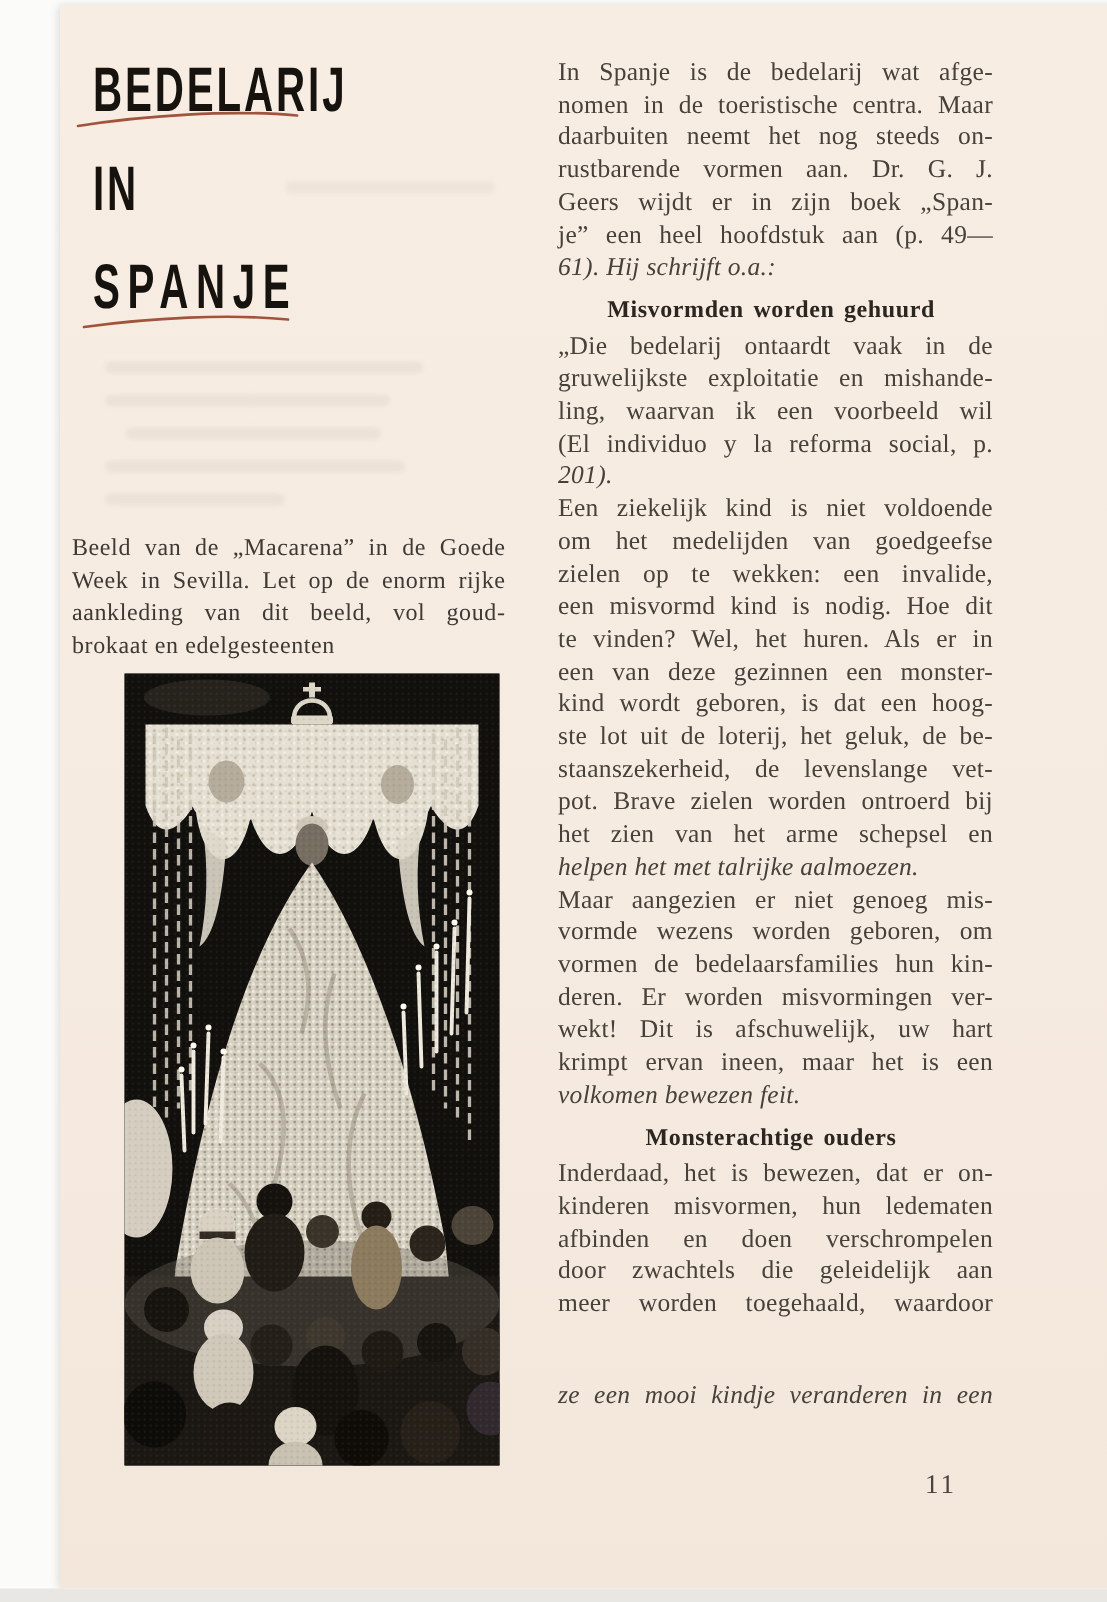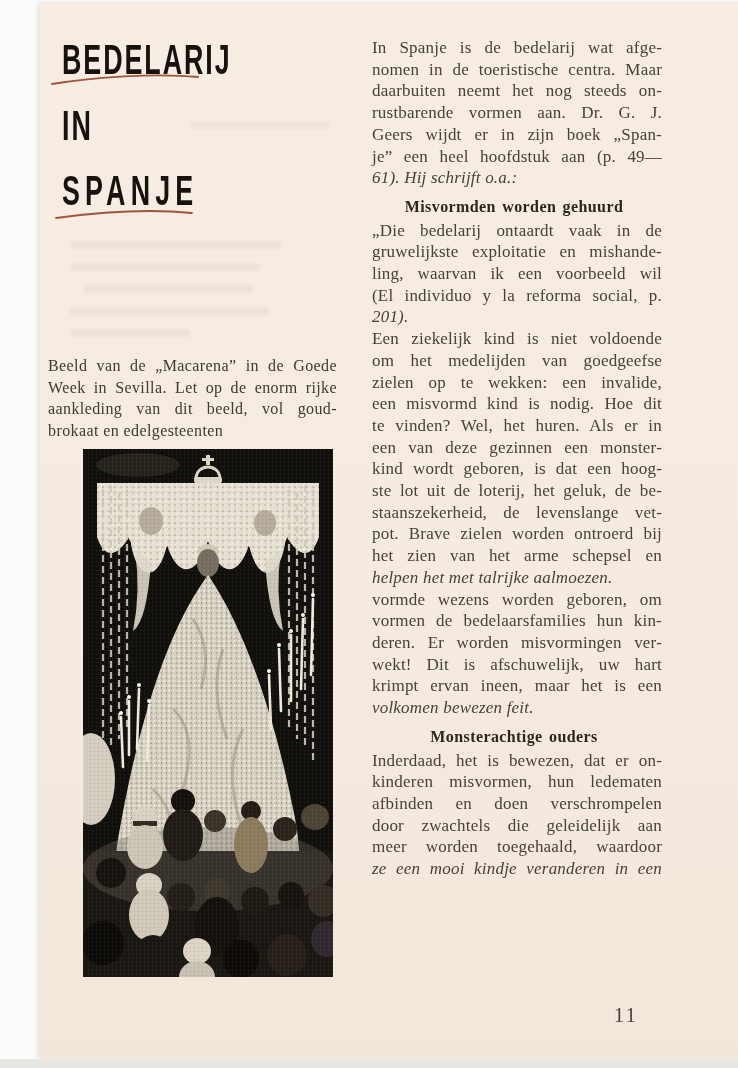--- a/index.html
+++ b/index.html
@@ -60,32 +60,32 @@
   .photo svg { display: block; width: 250px; height: 528px; }
 
   
   .body-col {
     position: absolute; left: 332px; top: 34px; width: 290px;
     font-size: 17px; line-height: 21.7px; color: #46413a;
     letter-spacing: 0.2px;
   }
   .body-col .line { text-align: justify; text-align-last: justify; }
   .para .line:last-child { text-align-last: left; font-style: italic; }
-  .para.justify-all .line:last-child { text-align-last: justify; }
+  .para.justify-all .line:last-child { text-align-last: justify; margin-top: 39px; }
   .kicker {
     font-weight: bold; font-size: 16px; color: #2b2620;
     text-align: center; padding-right: 6px;
     margin-top: 7px; margin-bottom: 2px;
     letter-spacing: 0.4px; word-spacing: 2px;
   }
 
   .page-number {
     position: absolute; left: 332px; top: 976px; width: 290px;
     text-align: right; padding-right: 24px; box-sizing: border-box;
-    font-size: 21px; color: #4a443c; letter-spacing: 2px; margin-top: 24px;
+    font-size: 18px; color: #4a443c; letter-spacing: 2px;
   }
 </style>
 </head>
 <body>
 
 <div class="scan-area">
   <div class="page">
 
     <div class="title">
 
@@ -263,20 +263,21 @@
           <div class="line">te vinden? Wel, het huren. Als er in</div>
           <div class="line">een van deze gezinnen een monster-</div>
           <div class="line">kind wordt geboren, is dat een hoog-</div>
           <div class="line">ste lot uit de loterij, het geluk, de be-</div>
           <div class="line">staanszekerheid, de levenslange vet-</div>
           <div class="line">pot. Brave zielen worden ontroerd bij</div>
           <div class="line">het zien van het arme schepsel en</div>
           <div class="line">helpen het met talrijke aalmoezen.</div>
         </div>
         <div class="para">
+          <div class="line">Maar aangezien er niet genoeg mis-</div>
           <div class="line">vormde wezens worden geboren, om</div>
           <div class="line">vormen de bedelaarsfamilies hun kin-</div>
           <div class="line">deren. Er worden misvormingen ver-</div>
           <div class="line">wekt! Dit is afschuwelijk, uw hart</div>
           <div class="line">krimpt ervan ineen, maar het is een</div>
           <div class="line">volkomen bewezen feit.</div>
         </div>
         <div class="kicker">Monsterachtige ouders</div>
         <div class="para justify-all">
           <div class="line">Inderdaad, het is bewezen, dat er on-</div>

